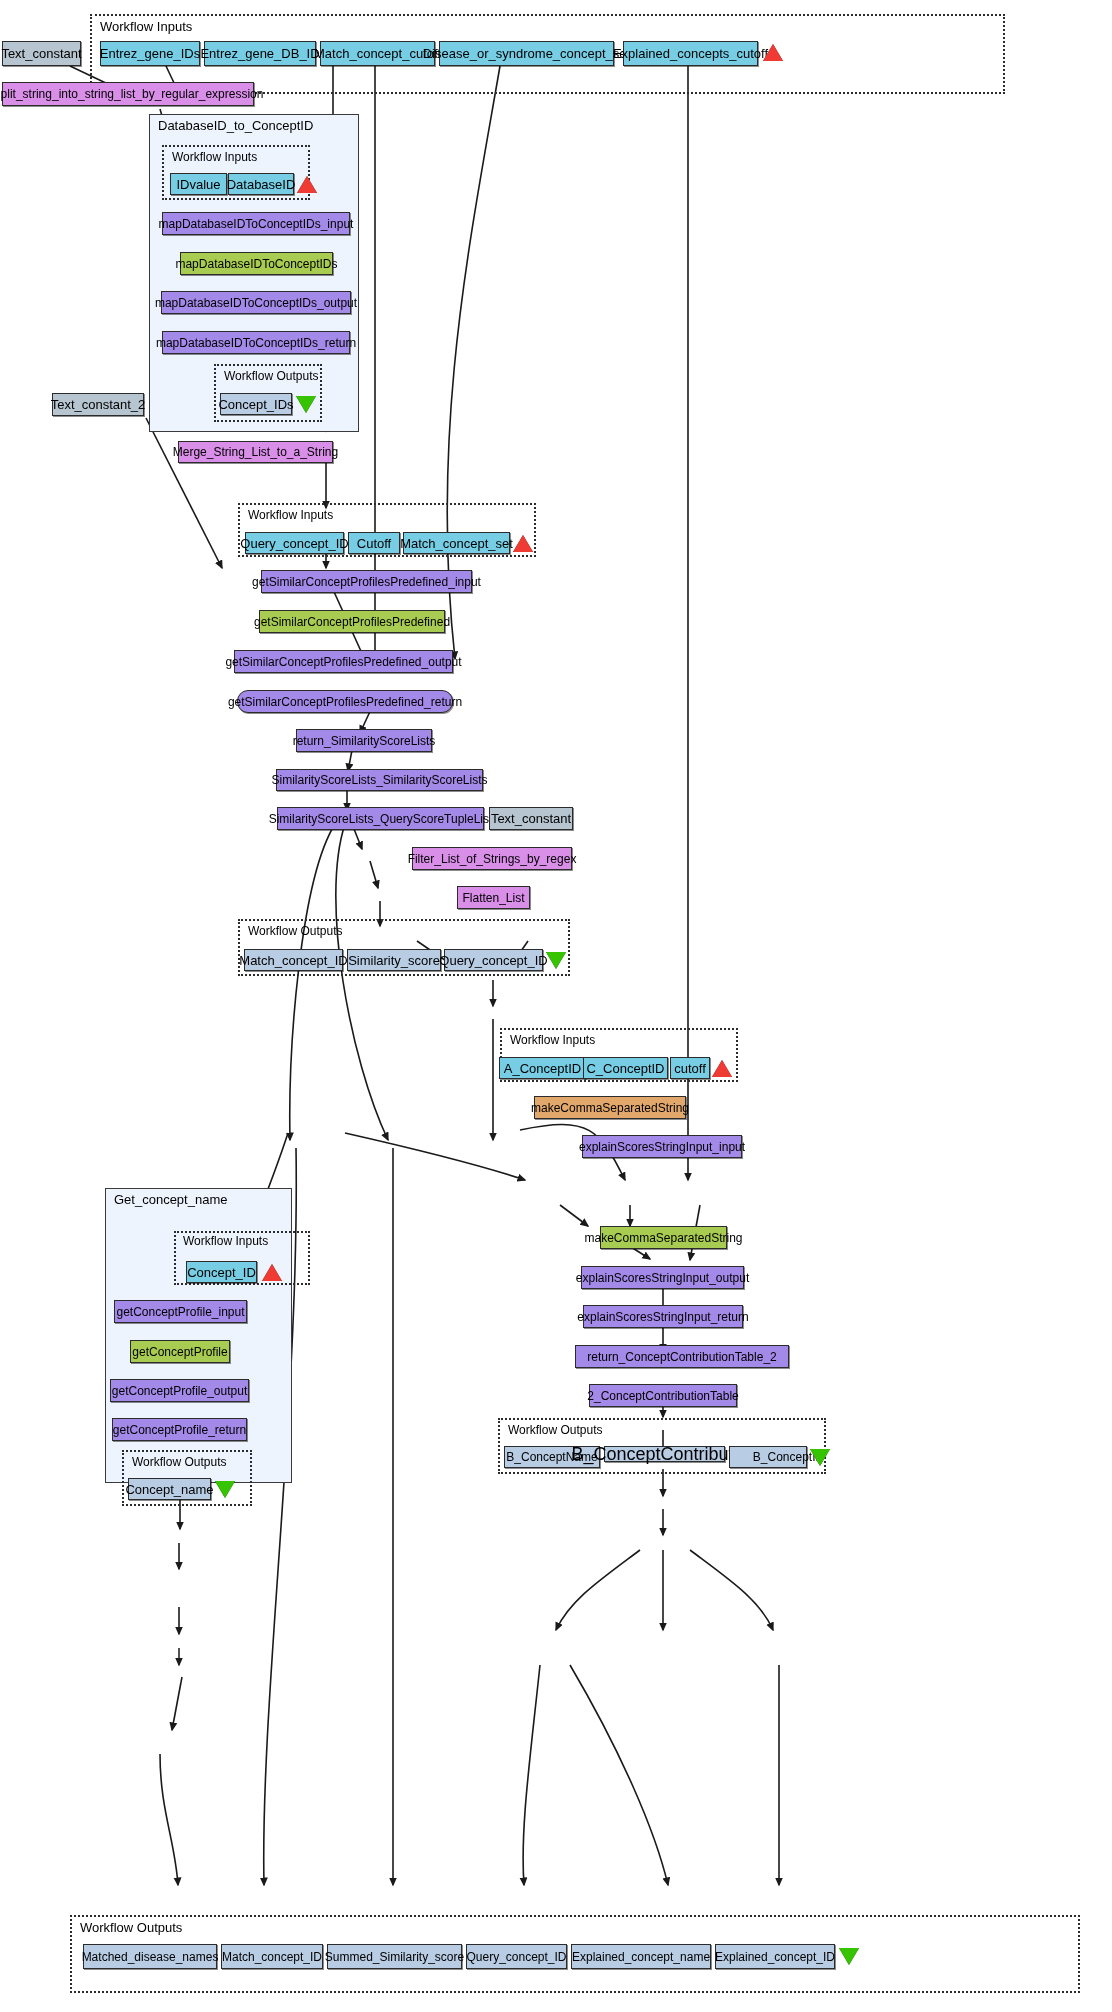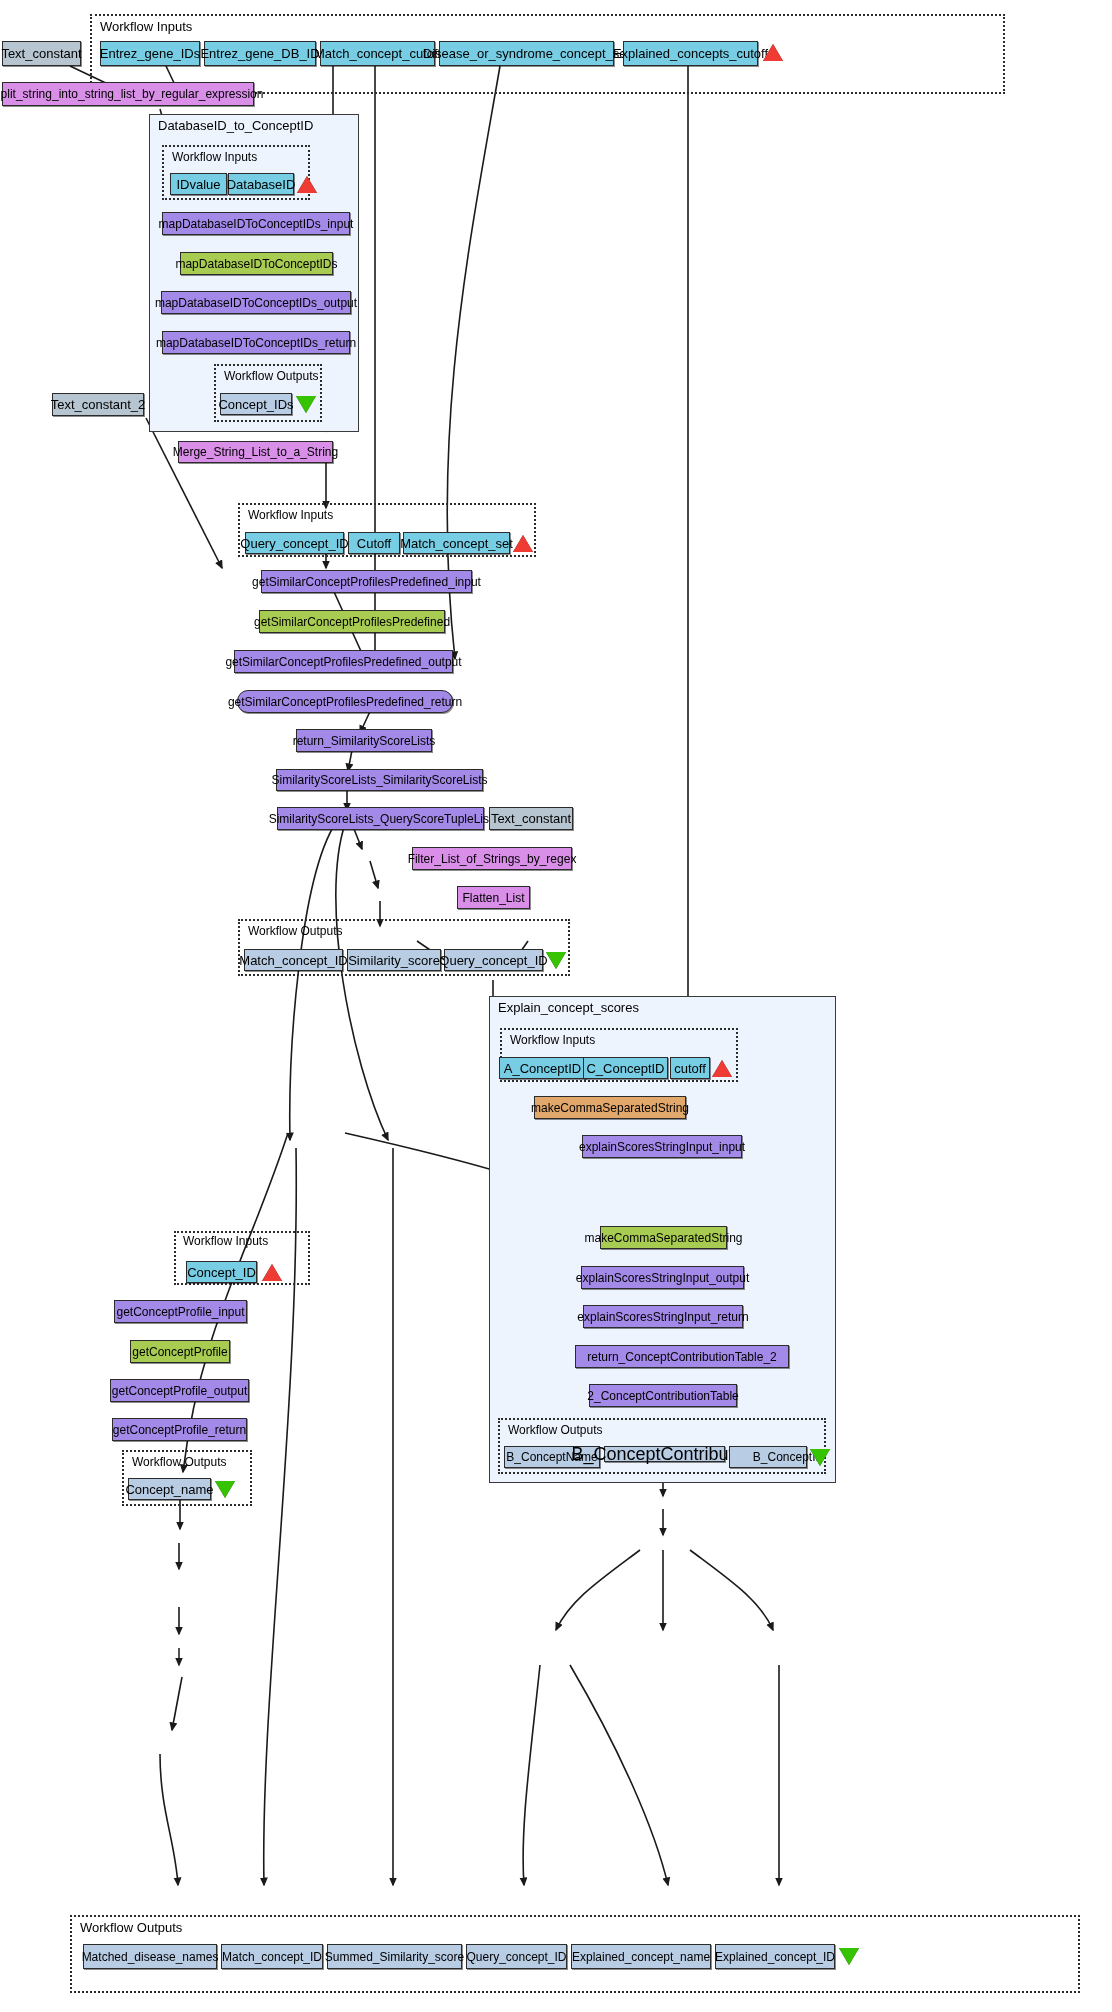--- a/index.html
+++ b/index.html
@@ -256,23 +256,20 @@
   </div>
 
   <div class="node n-output" style="left:244px;top:949px;width:99px;height:22px;">Match_concept_ID</div>
 
   <div class="node n-output" style="left:347px;top:949px;width:94px;height:22px;">Similarity_score</div>
 
   <div class="node n-output" style="left:444px;top:949px;width:99px;height:22px;">Query_concept_ID</div>
 
   <div class="tri tri-down" style="left:546px;top:952px;"></div>
 
-  <div class="cluster solid" style="left:489px;top:996px;width:347px;height:487px;">
-    <span class="cluster-label">Explain_concept_scores</span>
-  </div>
 
   <div class="cluster dotted" style="left:500px;top:1028px;width:238px;height:54px;">
     <span class="cluster-label small">Workflow Inputs</span>
   </div>
 
   <div class="node n-input" style="left:499px;top:1057px;width:87px;height:22px;">A_ConceptID</div>
 
   <div class="node n-input" style="left:583px;top:1057px;width:85px;height:22px;">C_ConceptID</div>
 
   <div class="node n-input" style="left:670px;top:1057px;width:40px;height:22px;">cutoff</div>
@@ -298,20 +295,23 @@
   </div>
 
   <div class="node n-output" style="left:504px;top:1446px;width:96px;height:22px;font-size:12px;">B_ConceptName</div>
 
   <div class="node n-output" style="left:604px;top:1446px;width:121px;height:16px;font-size:18px;">B_ConceptContribution</div>
 
   <div class="node n-output" style="left:729px;top:1446px;width:78px;height:22px;font-size:12px;padding-left:41px;">B_ConceptID</div>
 
   <div class="tri tri-down" style="left:810px;top:1449px;"></div>
 
+  <div class="cluster solid" style="left:105px;top:1188px;width:187px;height:295px;">
+    <span class="cluster-label">Get_concept_name</span>
+  </div>
 
   <div class="cluster dotted" style="left:175px;top:1198px;width:64px;height:22px;opacity:0;">
   </div>
 
   <div class="cluster dotted" style="left:174px;top:1231px;width:136px;height:54px;"></div>
 
   <span class="cluster-label small" style="position:absolute;left:183px;top:1234px;">Workflow Inputs</span>
 
   <div class="node n-input" style="left:186px;top:1261px;width:71px;height:22px;">Concept_ID</div>
 

